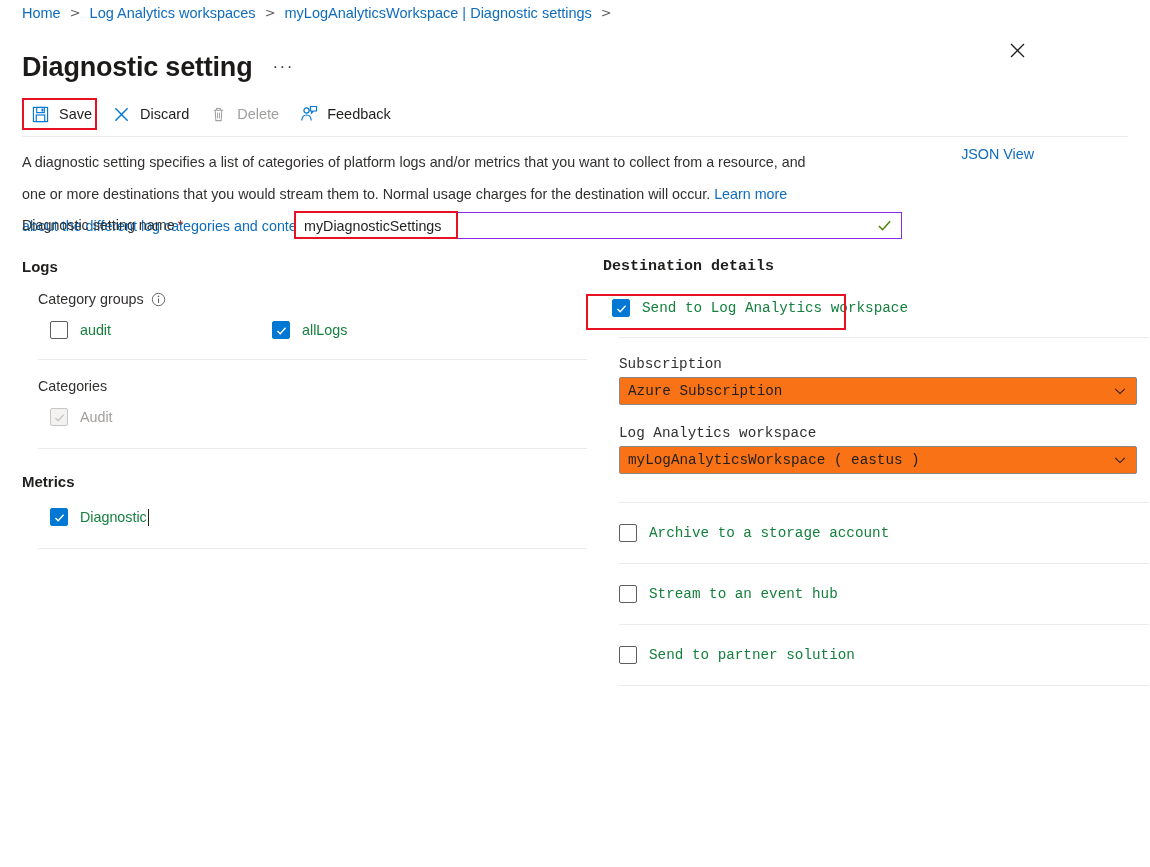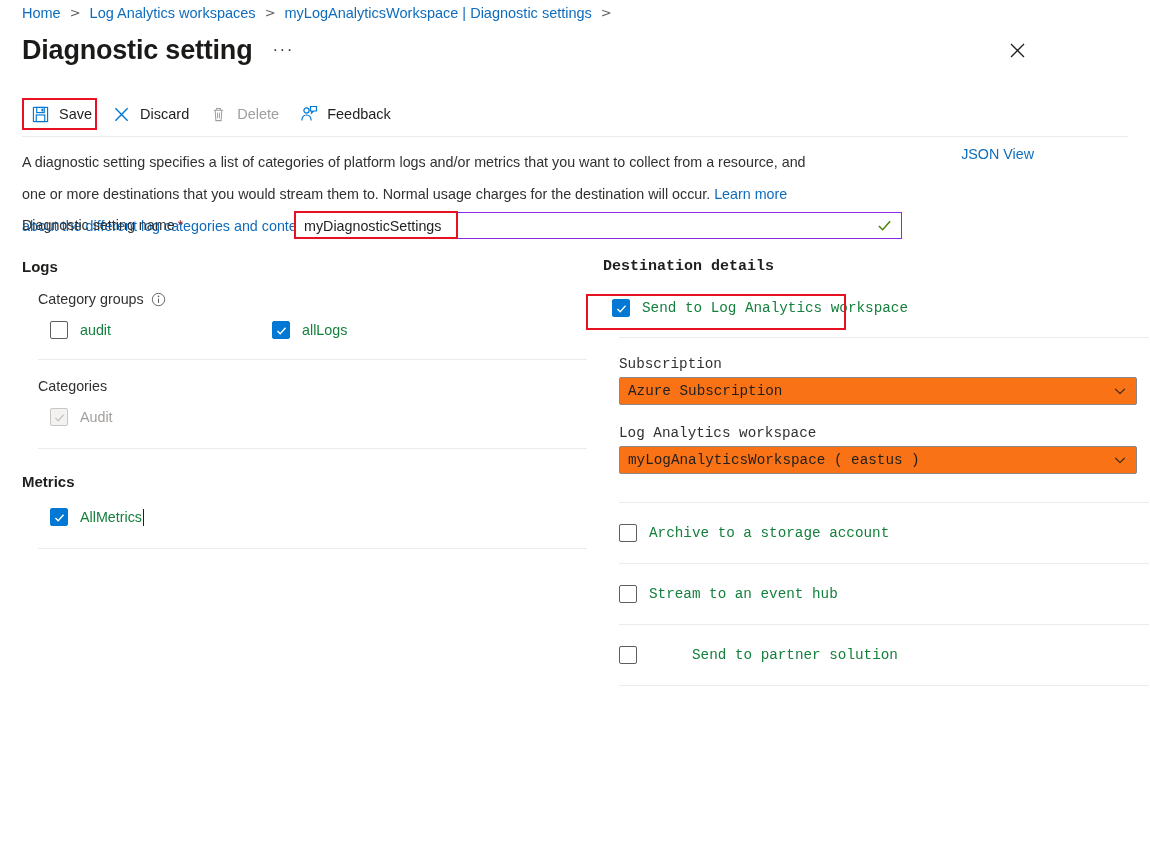--- a/index.html
+++ b/index.html
@@ -26,21 +26,21 @@
     font-family: "DejaVu Sans", sans-serif;
   }
 
   
   .title-row {
     position: absolute; left: 22px; top: 33px;
     display: flex; align-items: baseline;
   }
   .page-title {
     font-size: 27px; font-weight: 600; color: #1b1a19;
-    letter-spacing: -0.2px; line-height: 34px;
+    letter-spacing: -0.2px; line-height: 34px; margin-top: 17px;
   }
   .ellipsis-btn {
     margin-left: 20px; color: #3b3a39; font-size: 17px;
     letter-spacing: 1.5px; cursor: pointer; line-height: 14px;
     position: relative; top: -4px;
   }
   .close-btn {
     position: absolute; right: 25px; top: 36px;
     width: 28px; height: 28px; cursor: pointer;
     display: flex; align-items: center; justify-content: center;
@@ -300,21 +300,21 @@
 
     <div class="section-head" style="margin-top:24px;">Metrics</div>
 
     <div class="cb-grid">
       <div class="cb-row">
         <span class="cbox checked">
           <svg width="13" height="13" viewBox="0 0 16 16" aria-hidden="true">
             <path d="M3 8.5 L6.4 12 L13 4.6" stroke="#ffffff" stroke-width="1.7" fill="none"></path>
           </svg>
         </span>
-        <span class="cb-label">AllMetrics</span>
+        <span class="cb-label">Diagnostic</span>
           <span class="caret"></span>
       </div>
     </div>
 
     <div class="divider" style="margin:20px 0 0 16px;width:549px;"></div>
   </div>
 
   <div class="col-right">
 
     <div class="section-head">Destination details</div>
@@ -359,21 +359,21 @@
 
     <div class="divider" style="margin:19px 0 0 16px;width:530px;"></div>
 
     <div class="cb-row" style="margin:19px 0 0 16px;">
       <span class="cbox"></span>
       <span class="cb-label">Stream to an event hub</span>
     </div>
 
     <div class="divider" style="margin:19px 0 0 16px;width:530px;"></div>
 
-    <div class="cb-row" style="margin:19px 0 0 16px;gap:43px;">
+    <div class="cb-row" style="margin:19px 0 0 16px;">
       <span class="cbox"></span>
       <span class="cb-label">Send to partner solution</span>
     </div>
 
     <div class="divider" style="margin:19px 0 0 16px;width:530px;"></div>
   </div>
 
   <div class="dest-highlight"></div>
 
 </div>

